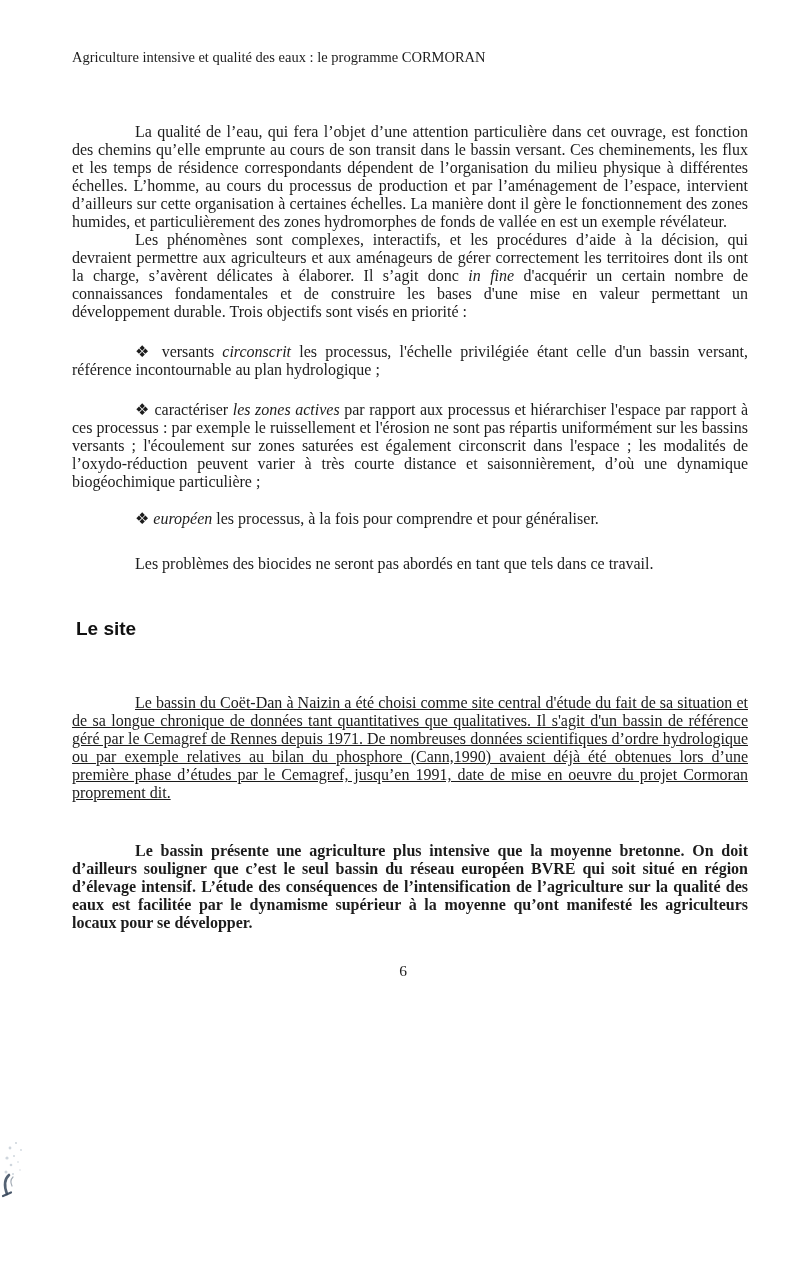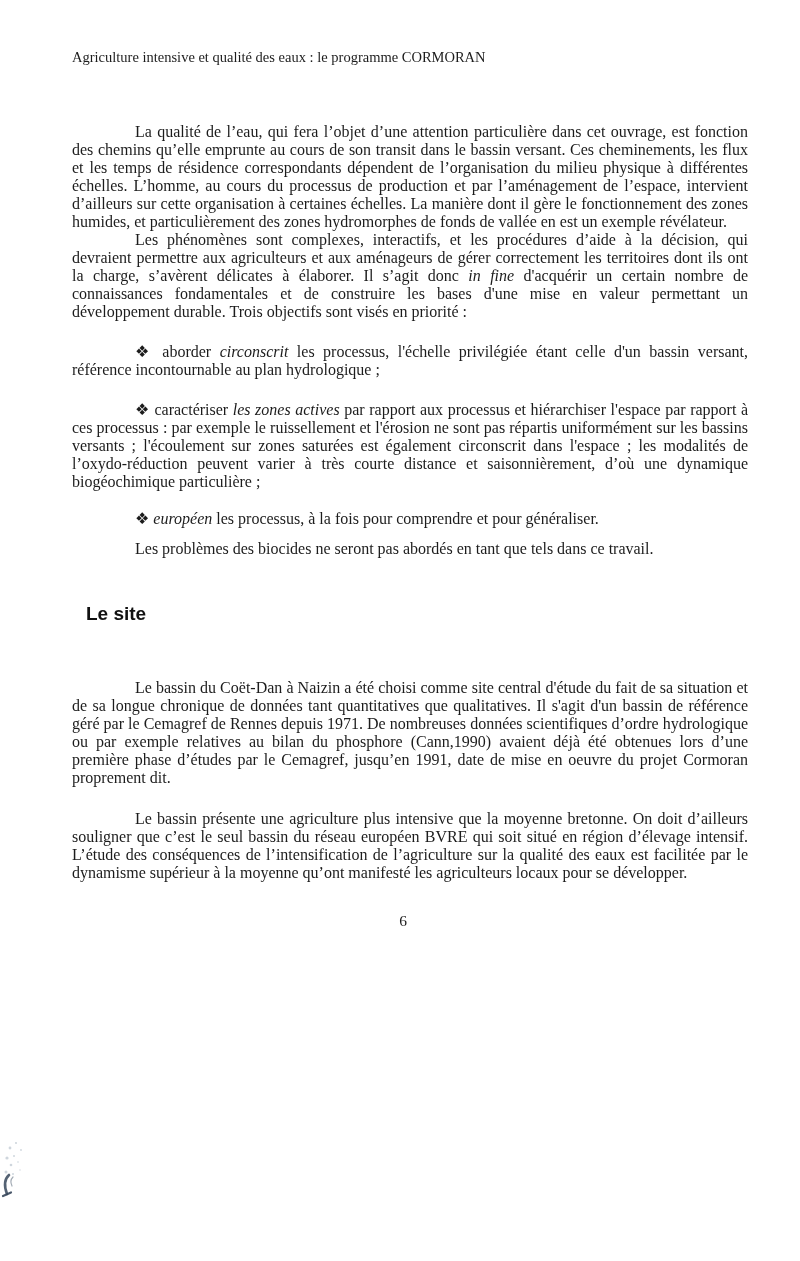--- a/index.html
+++ b/index.html
@@ -23,31 +23,31 @@
   .para {
     margin: 0;
     font-size: 16px;
     line-height: 18px;
     text-align: justify;
     text-indent: 63px;
   }
   .para em { font-style: italic; margin-top: 30px; }
   .mt-bullet { margin-top: 22px; }
   .mt-bullet-sm { margin-top: 19px; }
-  .mt-closing { margin-top: 12px; }
+  .mt-closing { margin-top: 27px; }
   .site-heading {
     font-family: "Liberation Sans", sans-serif;
     font-weight: bold;
     font-size: 19px;
     line-height: 24px;
-    margin: 44px 0 0 14px;
+    margin: 44px 0 0 4px;
     color: #111111;
   }
-  .after-heading { margin-top: 53px; }
-  .mt-para { margin-top: 23px; }
+  .after-heading { margin-top: 53px; text-decoration: underline; }
+  .mt-para { margin-top: 40px; font-weight: bold; }
   .page-number {
     margin-top: 30px;
     font-size: 15.5px;
     text-align: center;
     
     padding-right: 14px;
   }
   .ink-smudge {
     position: absolute;
     left: 0;
@@ -62,21 +62,21 @@
 
 <div class="page">
 
   <div class="running-header">Agriculture intensive et qualité des eaux : le programme CORMORAN</div>
 
   <div>
     <p class="para"><span>La qualité de l’eau, qui fera l’objet d’une attention particulière dans cet ouvrage, est fonction des chemins qu’elle emprunte au cours de son transit dans le bassin versant. Ces cheminements, les flux et les temps de résidence correspondants dépendent de l’organisation du milieu physique à différentes échelles. L’homme, au cours du processus de production et par l’aménagement de l’espace, intervient d’ailleurs sur cette organisation à certaines échelles. La manière dont il gère le fonctionnement des zones humides, et particulièrement des zones hydromorphes de fonds de vallée en est un exemple révélateur.</span></p>
 
     <p class="para"><span>Les phénomènes sont complexes, interactifs, et les procédures d’aide à la décision, qui devraient permettre aux agriculteurs et aux aménageurs de gérer correctement les territoires dont ils ont la charge, s’avèrent délicates à élaborer. Il s’agit donc </span><em>in fine</em><span> d'acquérir un certain nombre de connaissances fondamentales et de construire les bases d'une mise en valeur permettant un développement durable. Trois objectifs sont visés en priorité :</span></p>
 
-    <p class="para mt-bullet"><span>❖ aborder </span><em>circonscrit</em><span> les processus, l'échelle privilégiée étant celle d'un bassin versant, référence incontournable au plan hydrologique ;</span></p>
+    <p class="para mt-bullet"><span>❖ versants </span><em>circonscrit</em><span> les processus, l'échelle privilégiée étant celle d'un bassin versant, référence incontournable au plan hydrologique ;</span></p>
 
     <p class="para mt-bullet"><span>❖ caractériser </span><em>les zones actives</em><span> par rapport aux processus et hiérarchiser l'espace par rapport à ces processus : par exemple le ruissellement et l'érosion ne sont pas répartis uniformément sur les bassins versants ; l'écoulement sur zones saturées est également circonscrit dans l'espace ; les modalités de l’oxydo-réduction peuvent varier à très courte distance et saisonnièrement, d’où une dynamique biogéochimique particulière ;</span></p>
 
     <p class="para mt-bullet-sm"><span>❖ </span><em>européen</em><span> les processus, à la fois pour comprendre et pour généraliser.</span></p>
 
     <p class="para mt-closing"><span>Les problèmes des biocides ne seront pas abordés en tant que tels dans ce travail.</span></p>
 
     <h2 class="site-heading">Le site</h2>
 
     <p class="para after-heading"><span>Le bassin du Coët-Dan à Naizin a été choisi comme site central d'étude du fait de sa situation et de sa longue chronique de données tant quantitatives que qualitatives. Il s'agit d'un bassin de référence géré par le Cemagref de Rennes depuis 1971. De nombreuses données scientifiques d’ordre hydrologique ou par exemple relatives au bilan du phosphore (Cann,1990) avaient déjà été obtenues lors d’une première phase d’études par le Cemagref, jusqu’en 1991, date de mise en oeuvre du projet Cormoran proprement dit.</span></p>

